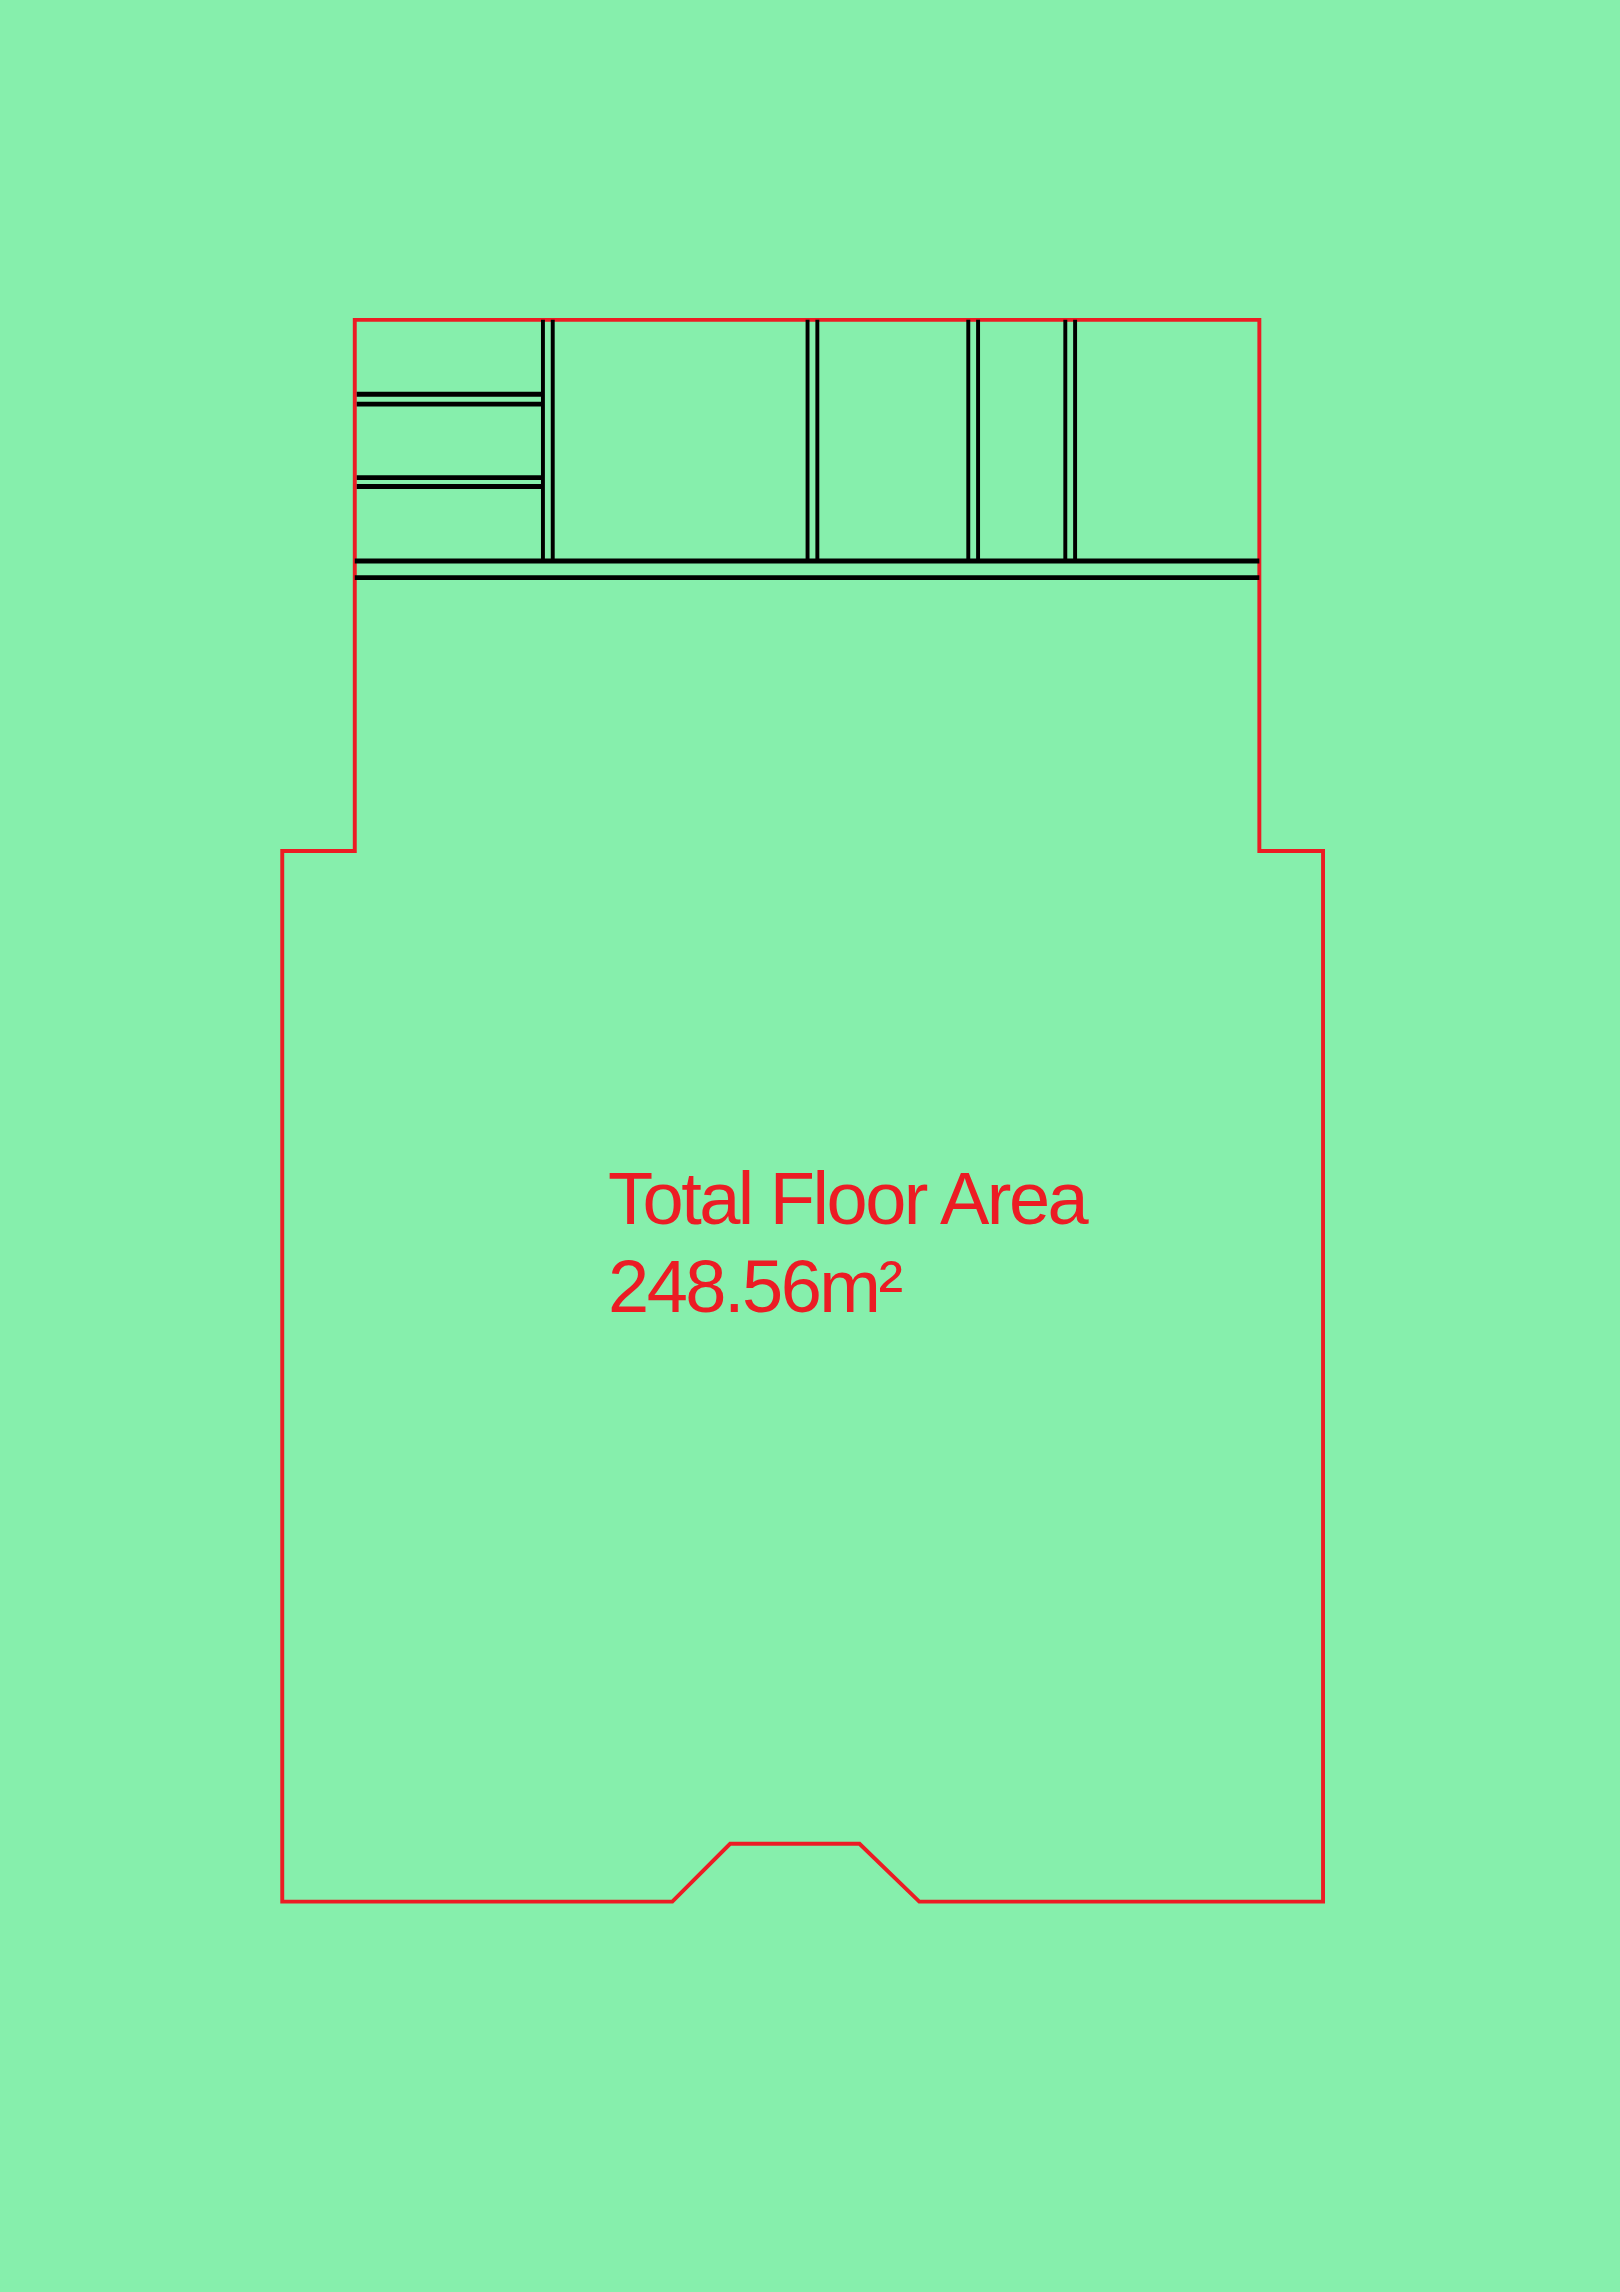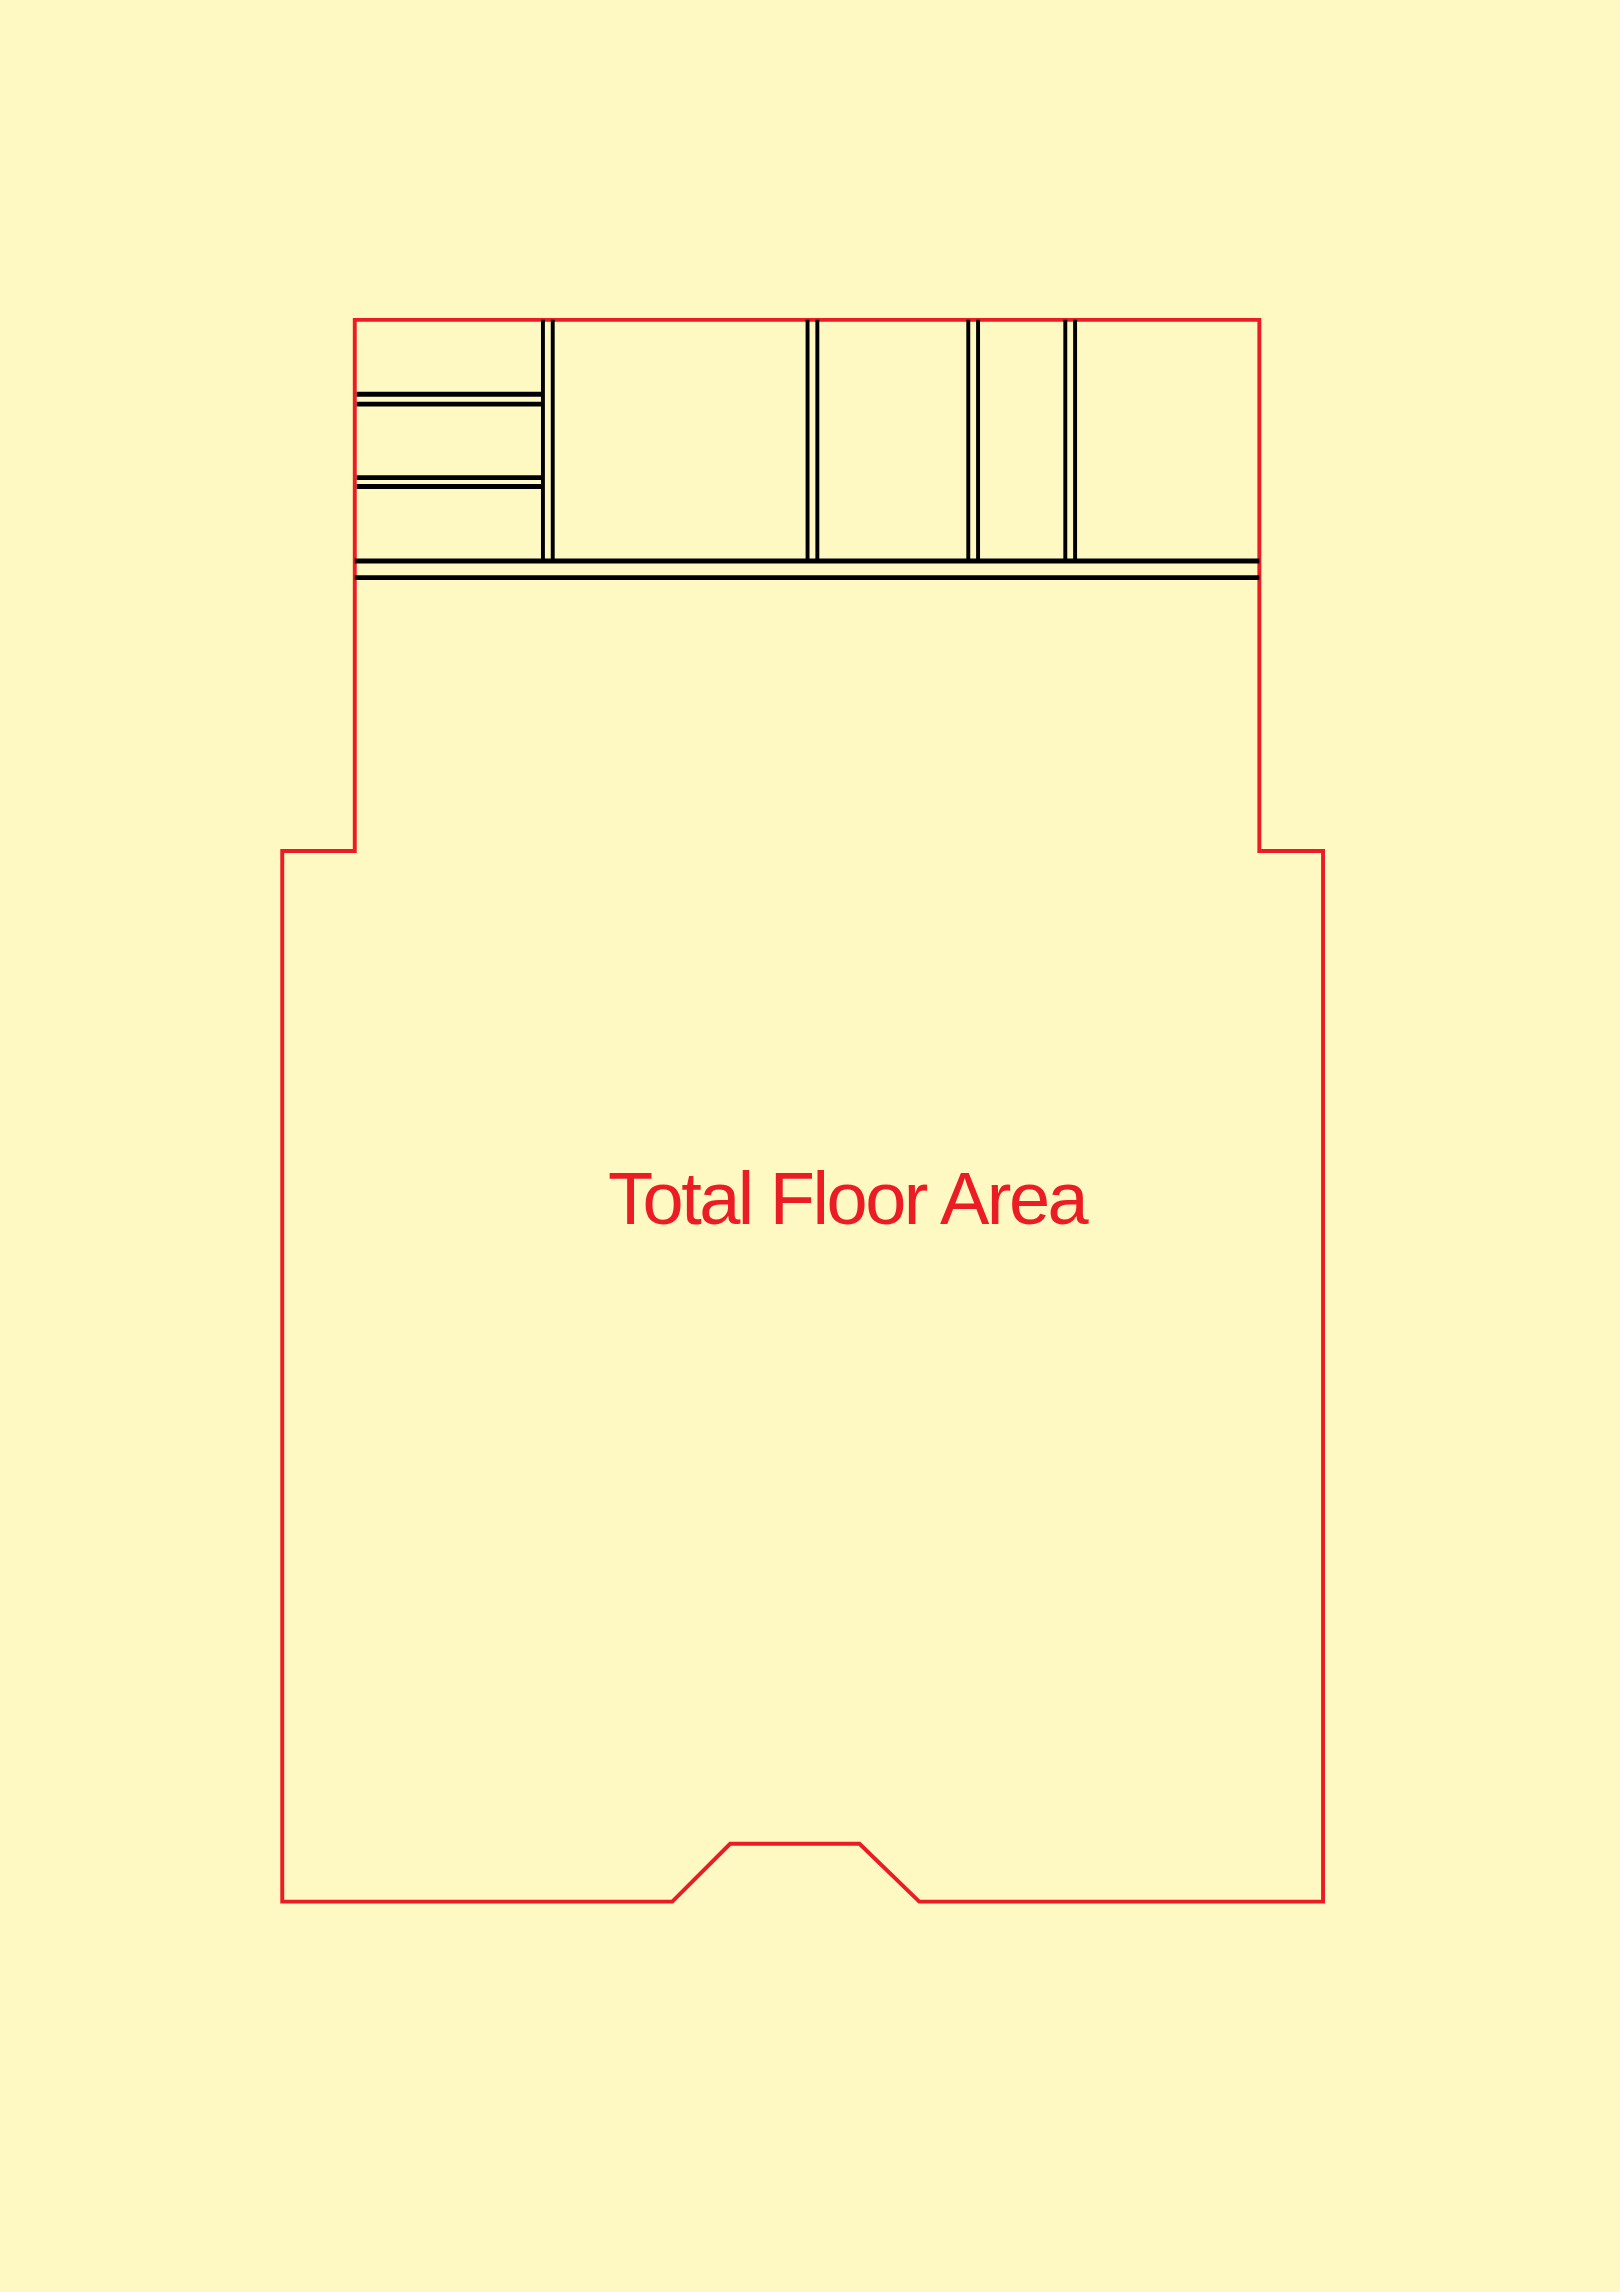--- a/index.html
+++ b/index.html
@@ -5,21 +5,21 @@
   html, body {
     margin: 0;
     padding: 0;
     background: #ffffff;
     font-family: "Liberation Sans", sans-serif;
   }
   .canvas {
     position: relative;
     width: 1620px;
     height: 2293px;
-    background: #fef9c3;
+    background: #86efac;
     overflow: hidden;
   }
   .plan-svg {
     position: absolute;
     left: 0;
     top: 0;
     width: 1620px;
     height: 2293px;
   }
   .area-label {
@@ -53,16 +53,17 @@
         <line x1="364" y1="412" x2="554" y2="412" stroke="#000000" stroke-width="5"></line>
         <line x1="364" y1="487" x2="554" y2="487" stroke="#000000" stroke-width="5"></line>
         <line x1="364" y1="496" x2="554" y2="496" stroke="#000000" stroke-width="5"></line>
         <line x1="362" y1="572" x2="1285" y2="572" stroke="#000000" stroke-width="5"></line>
         <line x1="362" y1="589" x2="1285" y2="589" stroke="#000000" stroke-width="5"></line>
       </g>
   </svg>
 
   <div class="area-label" style="color: rgb(236, 28, 36);">
     <div>Total Floor Area</div>
+    <div>248.56m²</div>
   </div>
 
 </div>
 
 
 </body></html>

